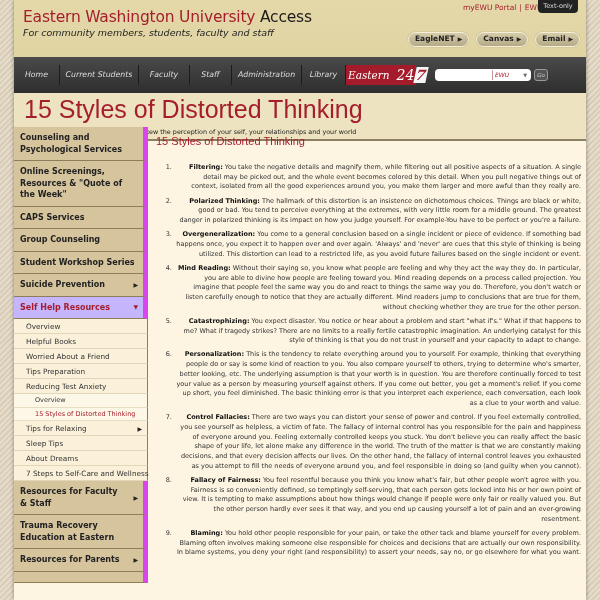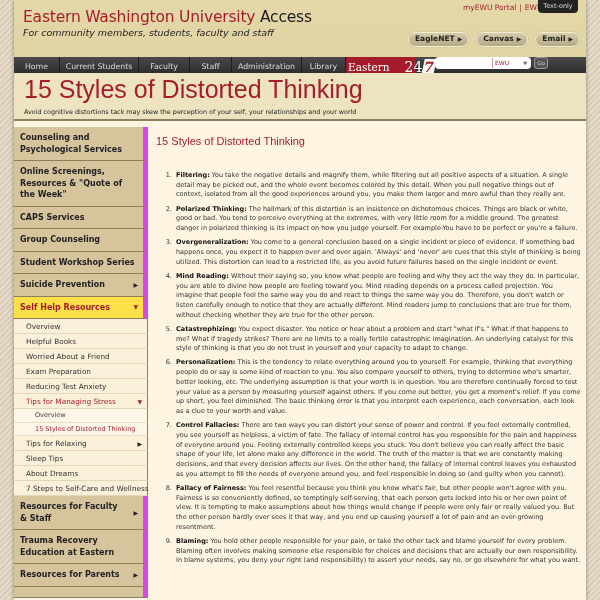--- a/index.html
+++ b/index.html
@@ -42,33 +42,33 @@
   .quick-btns { position: absolute; top: 32px; left: 394px; display: flex; gap: 7px; }
   .qbtn {
     height: 15px; padding: 0 6px; border-radius: 8px;
     background: linear-gradient(180deg, #d6ccaa, #b5aa88);
     border: 1.5px solid #f5efd8;
     font-size: 7.5px; font-weight: bold; color: #222; line-height: 12px; white-space: nowrap;
     box-shadow: 0 0 1px #8a7f60;
   }
   .qbtn .arrow { font-size: 6px; margin-left: 3px; }
   .navbar {
-    position: relative; height: 16px; background: linear-gradient(180deg, #4a4a4a, #2e2e2e);
-    display: flex; 
+    position: relative; height: 36px; background: linear-gradient(180deg, #4a4a4a, #2e2e2e);
+    display: flex; align-items: center; font-style: italic;
   }
   .nav-item {
     height: 20px; line-height: 20px; font-size: 7.8px; color: #ddd; text-align: center;
     border-right: 1px solid #1c1c1c; white-space: nowrap;
   }
   .e247 {
     height: 20px; width: 70px; background: #a41c2b; color: #fff; display: flex; align-items: center;
     padding-left: 2px; font-family: "DejaVu Serif", serif; white-space: nowrap;
   }
   .e247 .e { font-size: 10.5px; }
-  .e247 .n24 { font-size: 14px; margin-left: 15px; }
+  .e247 .n24 { font-size: 14px; margin-left: 7px; }
   .e247 .n7 { font-size: 14px; background: #f5f5f5; color: #a41c2b; padding: 0 1px; margin-left: 1px; font-weight: bold; transform: skewX(-12deg); display: inline-block; line-height: 16px; }
   .search-box {
     margin-left: 19px; width: 96px; height: 12px; background: #fff; border-radius: 4px; position: relative;
   }
   .search-box .sel {
     position: absolute; left: 57px; top: 1px; font-size: 6px; color: #a51e2d; border-left: 1px solid #cc9999; padding-left: 2px; height: 10px; line-height: 10px; width: 38px;
   }
   .search-box .sel .caret { position: absolute; right: 3px; top: 0; color: #666; font-size: 5px; }
   .go-btn {
     margin-left: 3px; width: 14px; height: 12px; background: #555; border: 1px solid #999; border-radius: 3px;
@@ -84,42 +84,42 @@
   .page-subtitle {
     position: absolute; left: 10px; top: 35px; font-size: 6.4px; color: #222; white-space: nowrap;
   }
   .sidebar {
     position: absolute; left: 0; top: 127px; width: 134px;
   }
   .sb-top {
     background: #d6c49d; border-bottom: 1px solid #8e7d5a; border-right: 5px solid #d946ef;
     font-size: 8px; font-weight: bold; color: #222; padding: 5px 6px; line-height: 11.5px; position: relative;
   }
-  .sb-top.active { color: #a51e2d; background: #fde047; }
+  .sb-top.active { color: #a51e2d; background: #c4b5fd; }
   .sb-top .arr { position: absolute; right: 5px; top: 50%; transform: translateY(-50%); font-size: 6px; color: #222; }
   .sb-top.active .arr { color: #a51e2d; }
   .sb-sub {
     background: #fbf1da; border-bottom: 1px solid #e2d5b8; border-right: 1px solid #8e7d5a;
     font-size: 7.3px; color: #333; padding: 0 12px; height: 15px; line-height: 15px; position: relative; white-space: nowrap;
   }
   .sb-sub.active { color: #a51e2d; }
   .sb-sub .arr { position: absolute; right: 5px; top: 0; font-size: 6px; color: #222; }
   .sb-sub.active .arr { color: #a51e2d; }
   .sb-sub3 {
     background: #fdf7e8; border-bottom: 1px solid #e8dcc2; border-right: 1px solid #8e7d5a;
     font-size: 6.5px; color: #333; padding: 0 21px; height: 13.5px; line-height: 13.5px; white-space: nowrap;
   }
   .sb-sub3.active { color: #a51e2d; }
   .content {
     position: absolute; left: 142px; top: 135px; width: 425px;
   }
   .content-title {
     font-family: "Liberation Sans", sans-serif; font-size: 11px; color: #a51e2d; margin-left: 0;
   }
-  .content ol { margin-top: 24px; padding-left: 18px; }
+  .content ol { margin-top: 16px; padding-left: 18px; text-align: right; }
   .content li {
     font-size: 6.5px; line-height: 9.7px; color: #333; margin-bottom: 4.5px; padding-left: 2px;
   }
   .content li b { color: #111; }
 </style>
 </head>
 <body>
 
 <div class="page">
   <div class="header">
@@ -169,23 +169,22 @@
     <div class="sb-top"><span>Counseling and Psychological Services</span></div>
     <div class="sb-top"><span>Online Screenings, Resources &amp; "Quote of the Week"</span></div>
     <div class="sb-top"><span>CAPS Services</span></div>
     <div class="sb-top"><span>Group Counseling</span></div>
     <div class="sb-top"><span>Student Workshop Series</span></div>
     <div class="sb-top"><span>Suicide Prevention</span><span class="arr">▶</span></div>
     <div class="sb-top active"><span>Self Help Resources</span><span class="arr">▼</span></div>
     <div class="sb-sub">Overview</div>
     <div class="sb-sub">Helpful Books</div>
     <div class="sb-sub">Worried About a Friend</div>
-    <div class="sb-sub">Exam Preparation</div>
+    <div class="sb-sub">Tips Preparation</div>
     <div class="sb-sub">Reducing Test Anxiety</div>
-    <div class="sb-sub active"><span>Tips for Managing Stress</span><span class="arr">▼</span></div>
     <div class="sb-sub3">Overview</div>
     <div class="sb-sub3 active">15 Styles of Distorted Thinking</div>
     <div class="sb-sub"><span>Tips for Relaxing</span><span class="arr">▶</span></div>
     <div class="sb-sub">Sleep Tips</div>
     <div class="sb-sub">About Dreams</div>
     <div class="sb-sub" style="padding-left:12px;padding-right:16px">7 Steps to Self-Care and Wellness</div>
     <div class="sb-top" style="padding-right:16px"><span>Resources for Faculty &amp; Staff</span><span class="arr">▶</span></div>
     <div class="sb-top"><span>Trauma Recovery Education at Eastern</span></div>
     <div class="sb-top"><span>Resources for Parents</span><span class="arr">▶</span></div>
     <div class="sb-top"></div>

